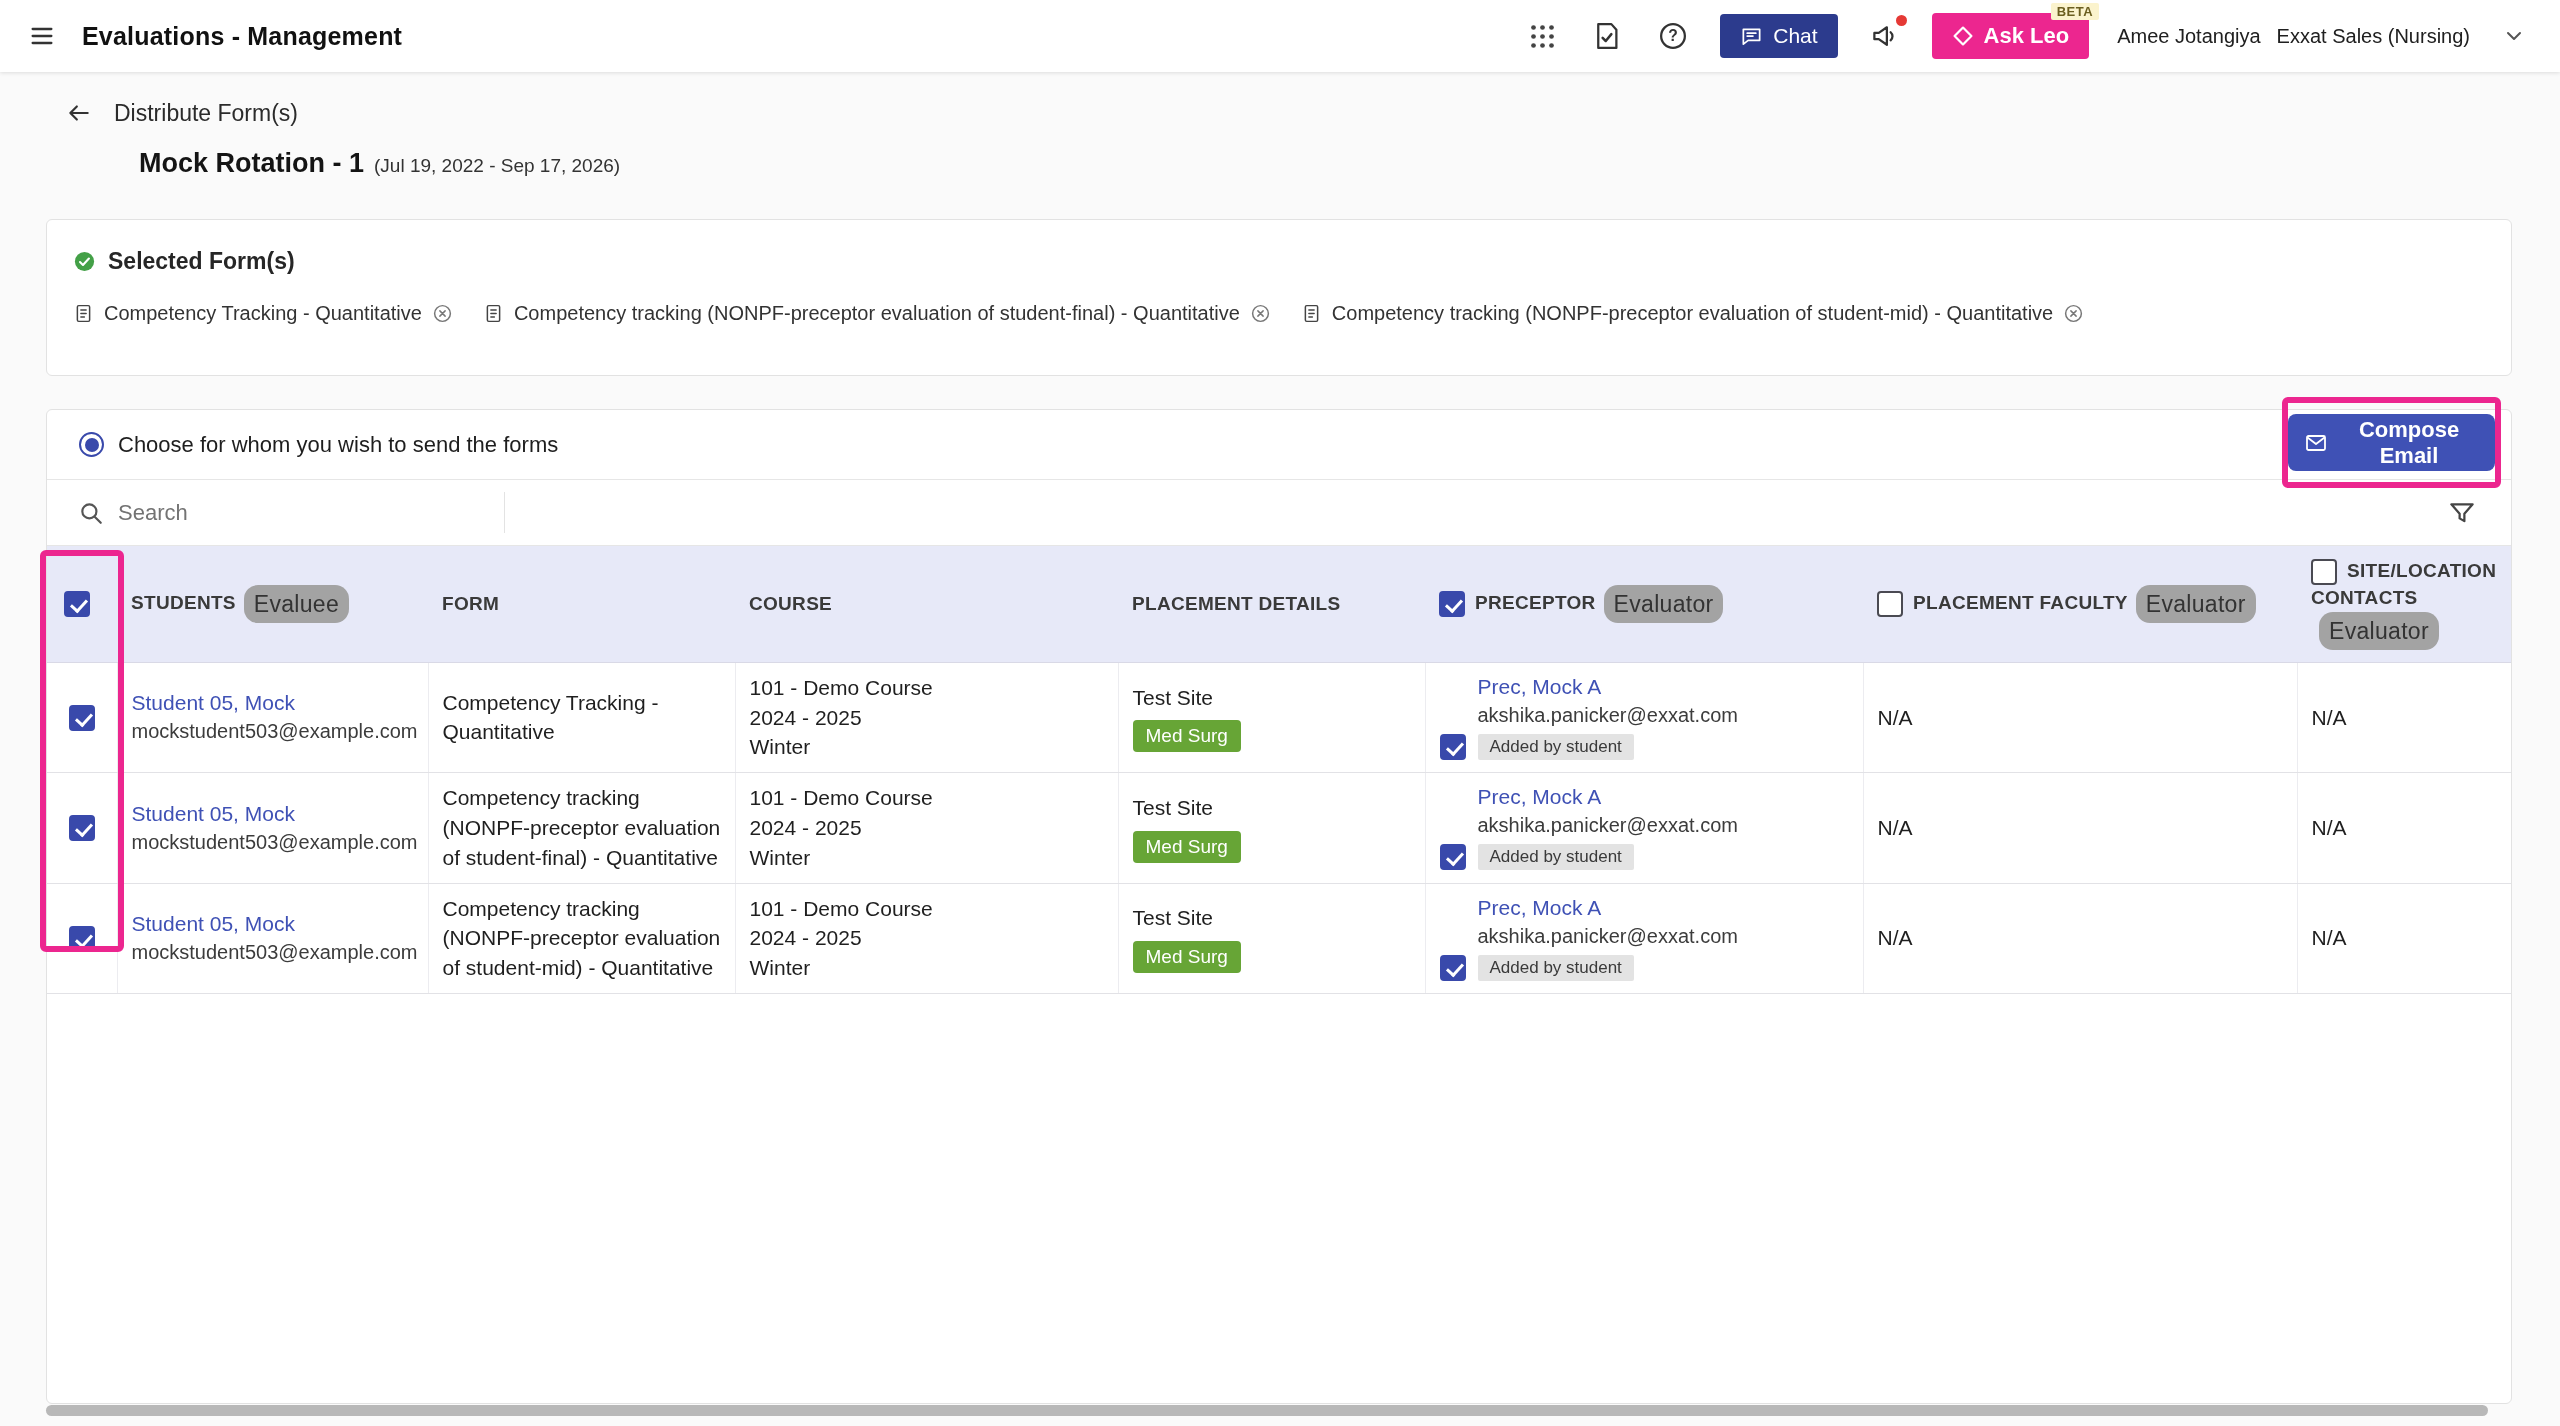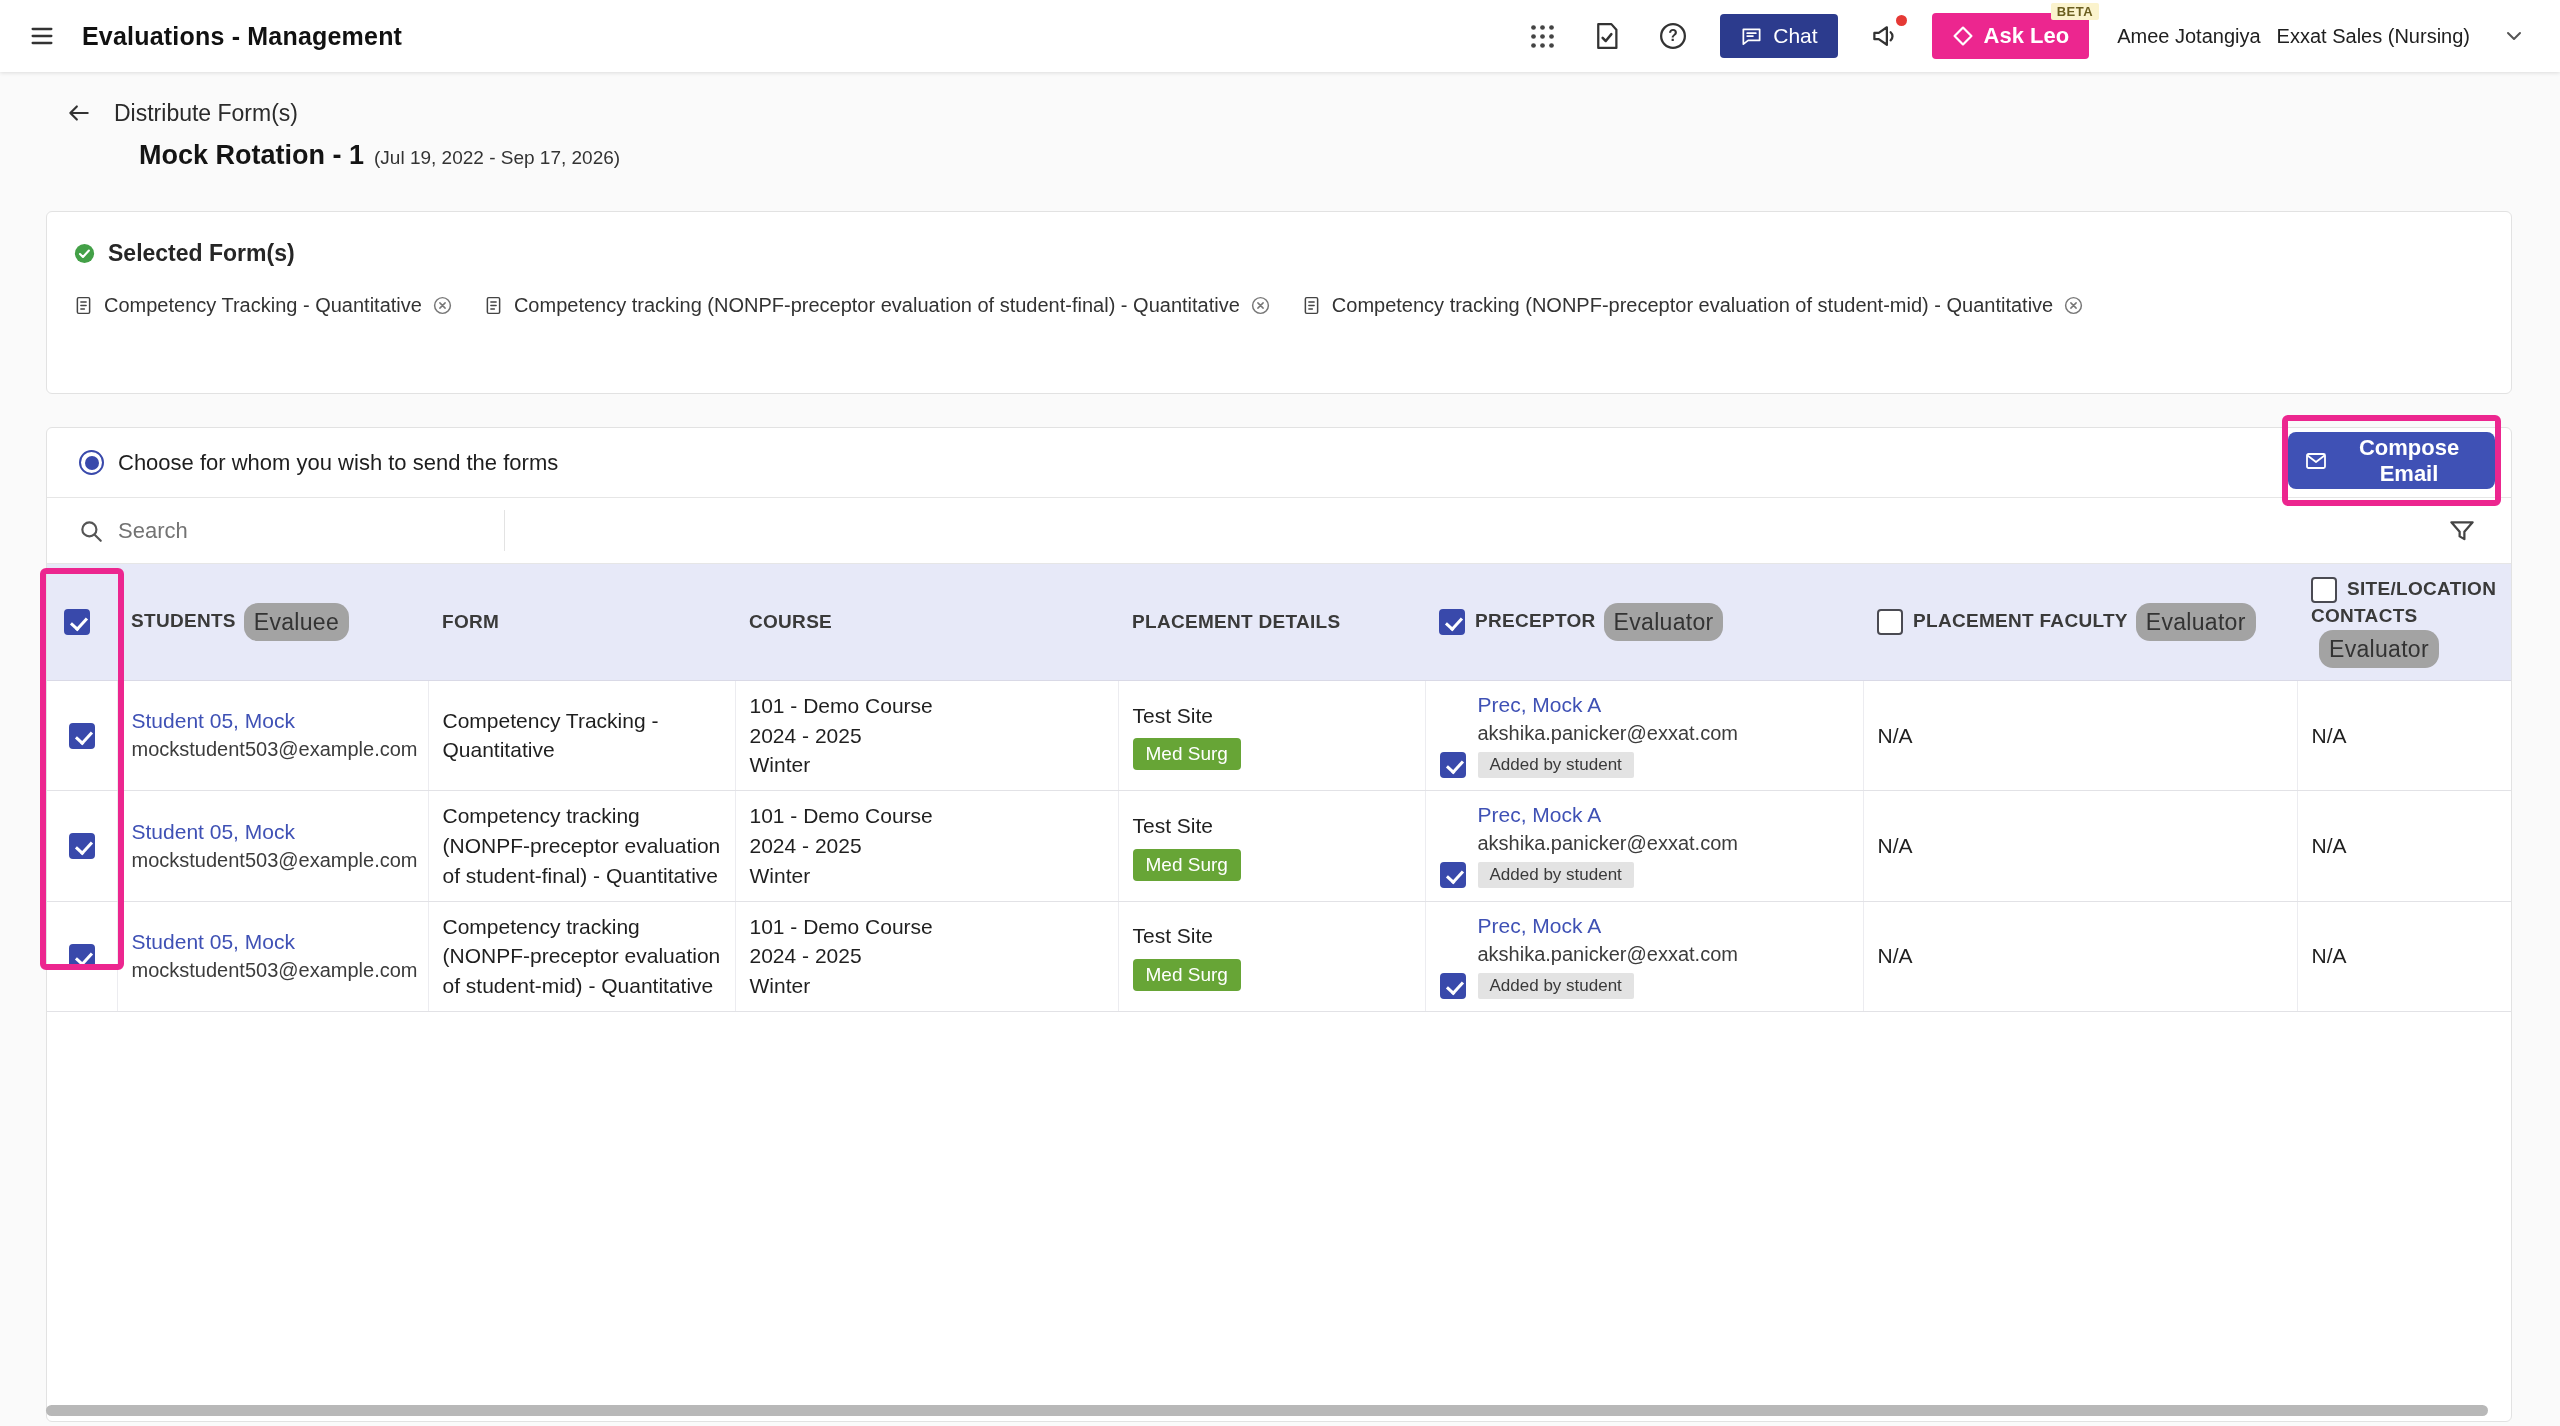--- a/index.html
+++ b/index.html
@@ -17,26 +17,26 @@
   .chat-btn { background:#2c3b8d; }
   .askleo-btn { background:#ec268f; font-weight:700; font-size:22px; position:relative; height:46px; }
   .beta-tag { position:absolute; top:-10px; right:-10px; background:#fbf3cd; color:#6b5e1f; font-size:13px;
               font-weight:700; padding:1px 6px; border-radius:2px; letter-spacing:.5px; }
   .bell-wrap { position:relative; }
   .red-dot { position:absolute; top:-2px; right:-3px; width:11px; height:11px; background:#e53935; border-radius:50%; }
   .user-text { display:flex; align-items:center; gap:16px; font-size:20px; color:#202020; }
 
   
   .content { padding:24px 48px 0 46px; position:relative; }
-  .back-row { display:flex; align-items:center; gap:18px; margin:0 0 8px 16px; height:34px; font-size:23px; color:#2b2b2b; }
+  .back-row { display:flex; align-items:center; gap:18px; margin:0 0 16px 16px; height:34px; font-size:23px; color:#2b2b2b; }
   .rotation { margin:8px 0 0 93px; font-size:27px; font-weight:700; color:#141414; line-height:34px; }
   .rotation .dates { font-size:19px; font-weight:400; color:#333; margin-left:10px; }
 
   .card { background:#fff; border:1px solid #e2e2e2; border-radius:6px; }
-  .card-forms { margin-top:36px; padding:26px 28px 76px 26px; }
+  .card-forms { margin-top:36px; padding:26px 28px 50px 26px; }
   .sf-title-row { display:flex; align-items:center; gap:12px; font-size:23px; font-weight:700; color:#262626; height:30px; }
   .chips { display:flex; flex-wrap:wrap; gap:30px; margin-top:26px; align-items:center; }
   .chip { display:flex; align-items:center; gap:10px; font-size:20px; color:#333; }
   .chip .remove { cursor:pointer; display:flex; }
 
   .card-recipients { margin-top:33px; position:relative; height:995px; }
   .radio-row { height:70px; display:flex; align-items:center; gap:14px; padding:0 240px 0 32px;
                border-bottom:1px solid #e6e6e6; font-size:22px; color:#1e1e1e; }
   .radio { width:25px; height:25px; border:2px solid #3949ab; border-radius:50%; position:relative; flex:none; cursor:pointer; }
   .radio::after { content:""; position:absolute; inset:3.5px; border-radius:50%; background:#3949ab; }

